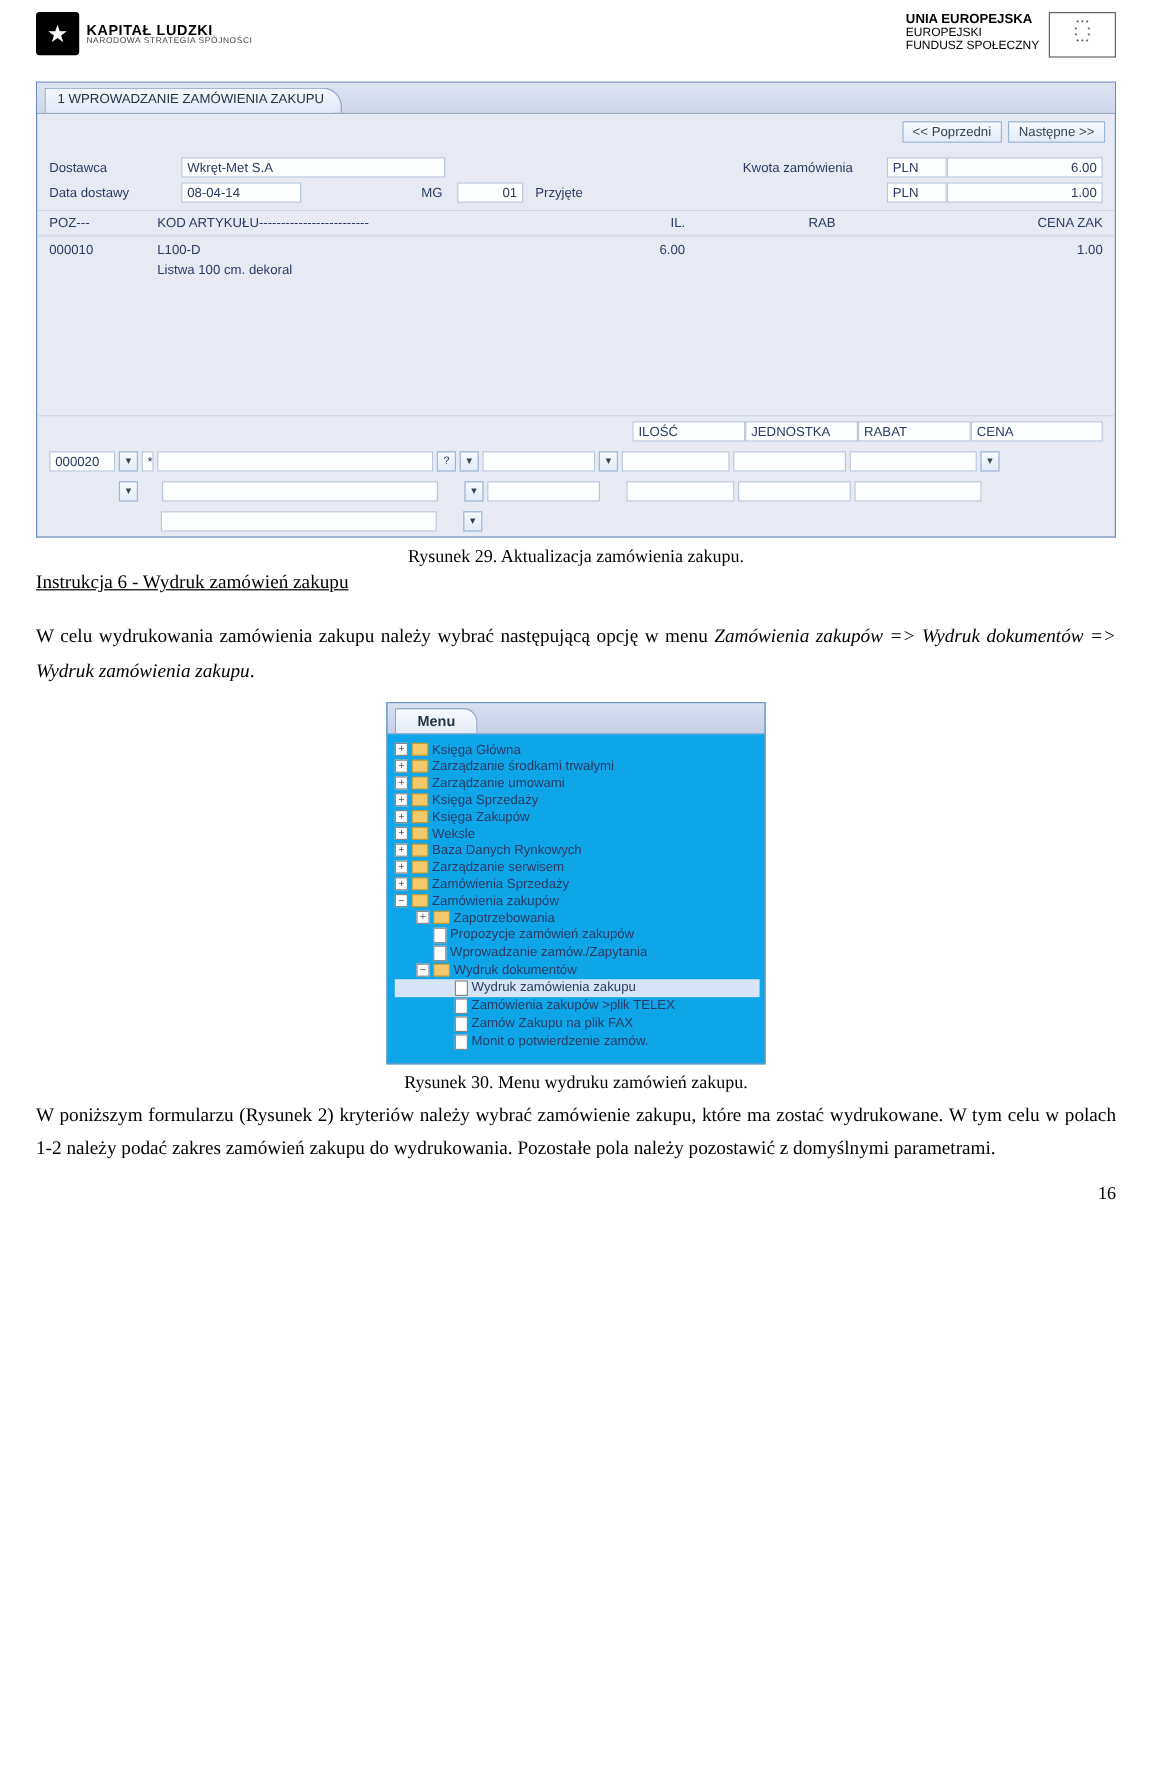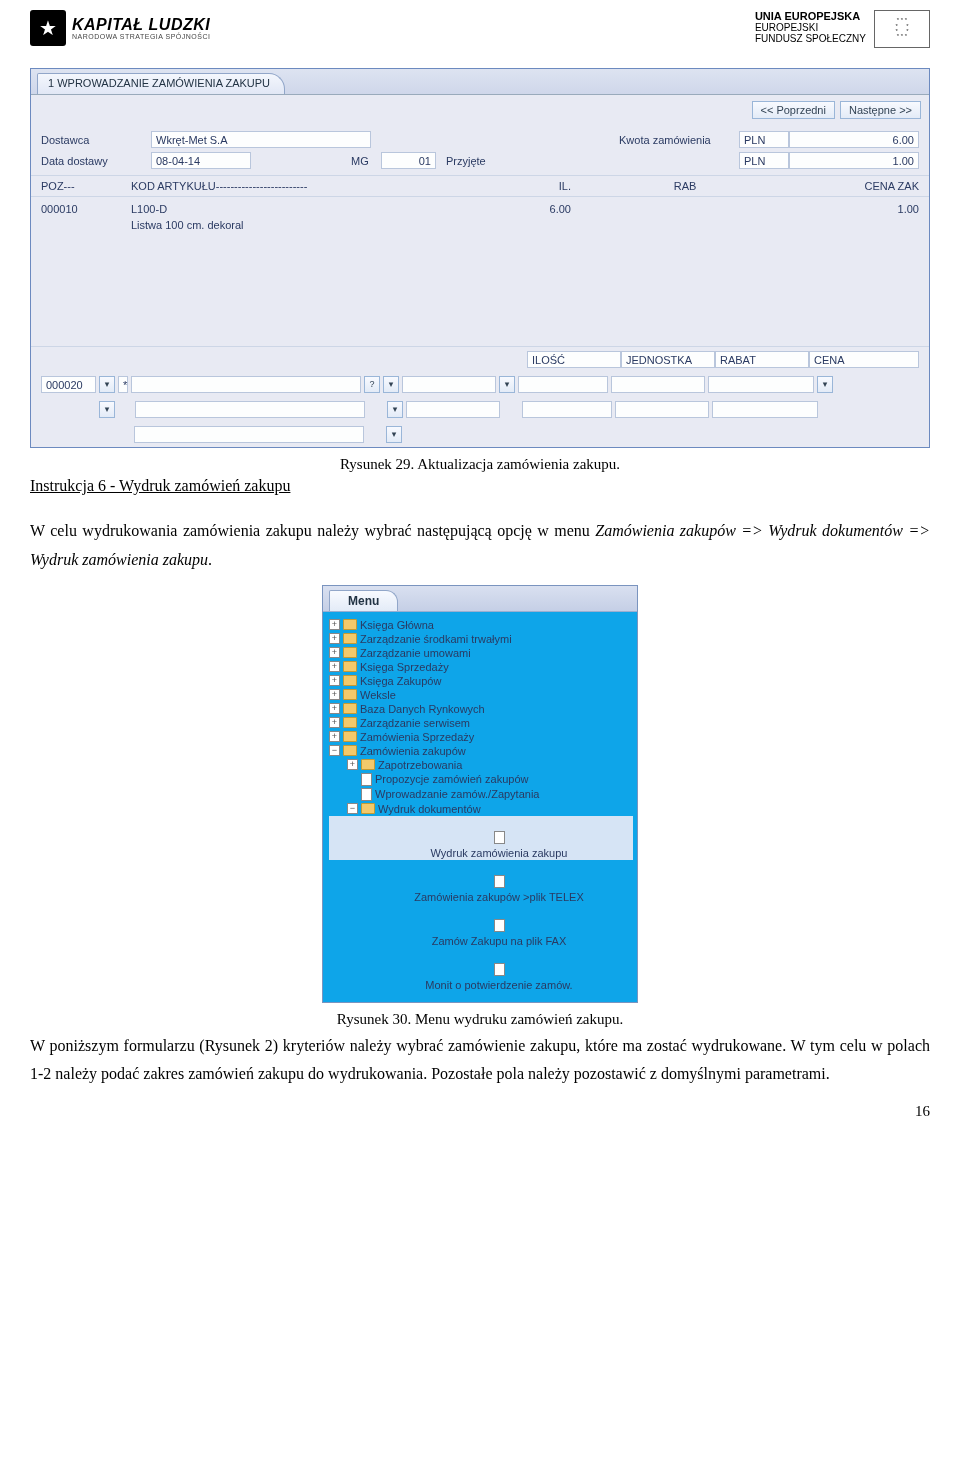--- a/index.html
+++ b/index.html
@@ -17,21 +17,21 @@
     display: flex; justify-content: space-between; align-items: flex-start;
     margin-bottom: 20px;
   }
   .kl-logo { display: flex; align-items: center; gap: 6px; }
   .kl-icon {
     width: 36px; height: 36px; background: #000; border-radius: 3px;
     display:flex; align-items:center; justify-content:center;
   }
   .kl-star { color:#fff; font-size:20px; }
   .kl-text { line-height:1; }
-  .kl-big { font-size:16px; font-weight:bold; letter-spacing:0.5px;font-style:italic; }
+  .kl-big { font-size:12px; font-weight:bold; letter-spacing:0.5px; }
   .kl-small { font-size:7px; letter-spacing:0.5px; color:#444; }
   .eu-group { display:flex; align-items:flex-start; gap:8px; }
   .eu-text { text-align:left; line-height:1.1; font-size:10px; }
   .eu-text .line1 { font-size:11px; font-weight:bold; }
   .eu-flag {
     width:56px; height:38px; border:1px solid #666; background:#fff;
     display:flex; align-items:center; justify-content:center; position:relative;
   }
   .eu-stars { font-size:6px; color:#333; text-align:center; line-height:0.9; }
   
@@ -100,21 +100,21 @@
     border:1px solid #91a6c9; border-bottom:none; border-radius:2px 12px 0 0;
     padding:3px 18px; margin:4px 0 0 6px; font-weight:bold; color:#234; font-size:12px;
   }
   .tree { padding:6px 4px 2px 6px; }
   .tree-item { display:flex; align-items:center; gap:3px; padding:1px 0; white-space:nowrap; }
   .pm { width:11px; height:11px; border:1px solid #888; background:#fff; font-size:9px; line-height:9px; text-align:center; color:#555; }
   .pm.blank { border:none; background:none; }
   .folder { width:14px; height:11px; background:#f3c96b; border:1px solid #c49a33; border-radius:1px; }
   .file { width:11px; height:13px; background:#fff; border:1px solid #888; }
   .indent1 { padding-left:18px; }
-  .indent2 { padding-left:36px;flex-direction:column; }
+  .indent2 { padding-left:36px; }
   .tree-item.sel { background:#d6e4f5; }
   .page-num { text-align:right; font-family:'Times New Roman',serif; font-size:15px; margin-top:14px; }
 </style>
 </head>
 <body>
 
 <div class="page">
 
   <div class="header-row">
     <div class="kl-logo">

